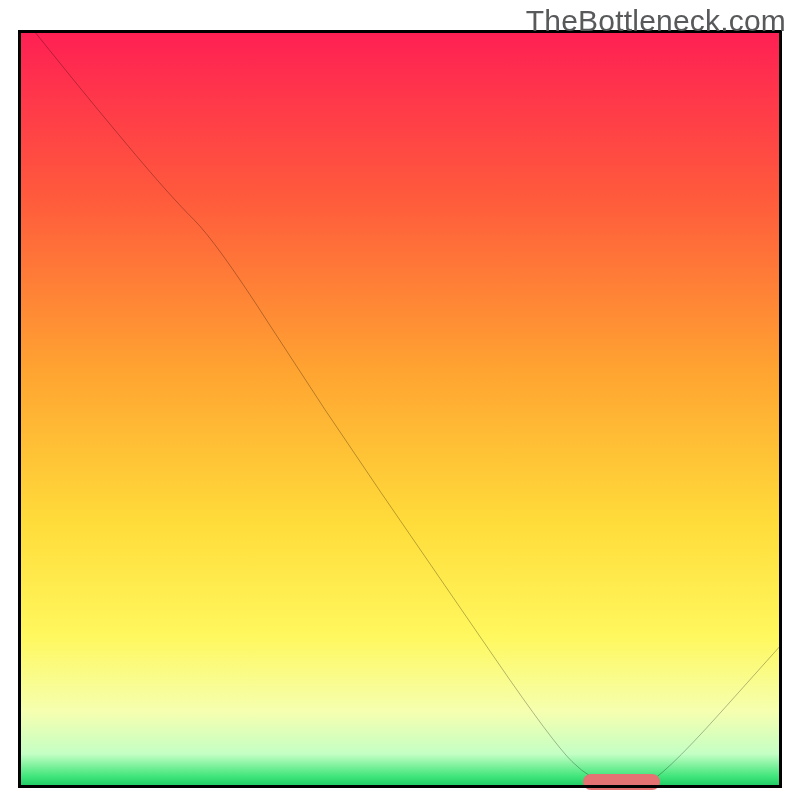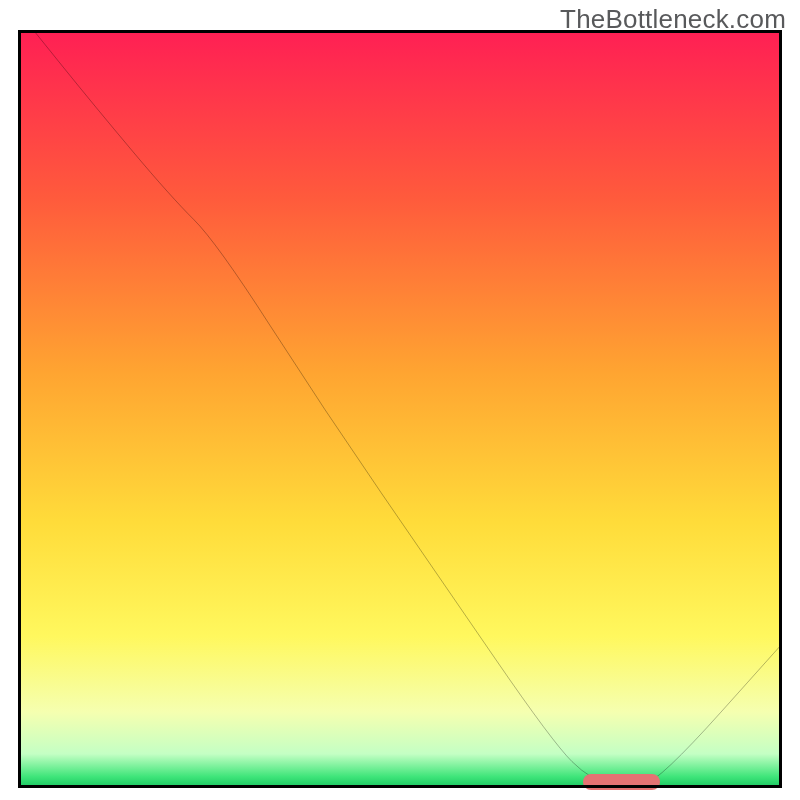--- a/index.html
+++ b/index.html
@@ -8,21 +8,21 @@
     width: 800px;
     height: 800px;
     overflow: hidden;
     background: #ffffff;
     font-family: Arial, Helvetica, sans-serif;
   }
   .watermark {
     position: absolute;
     top: 4px;
     right: 14px;
-    font-size: 26px;
+    font-size: 30px;
     color: #58595b;
     font-weight: 500;
     letter-spacing: 0.2px;
     z-index: 10;
   }
   .frame {
     position: absolute;
     box-sizing: border-box;
     border: 3px solid #000;
     pointer-events: none;

